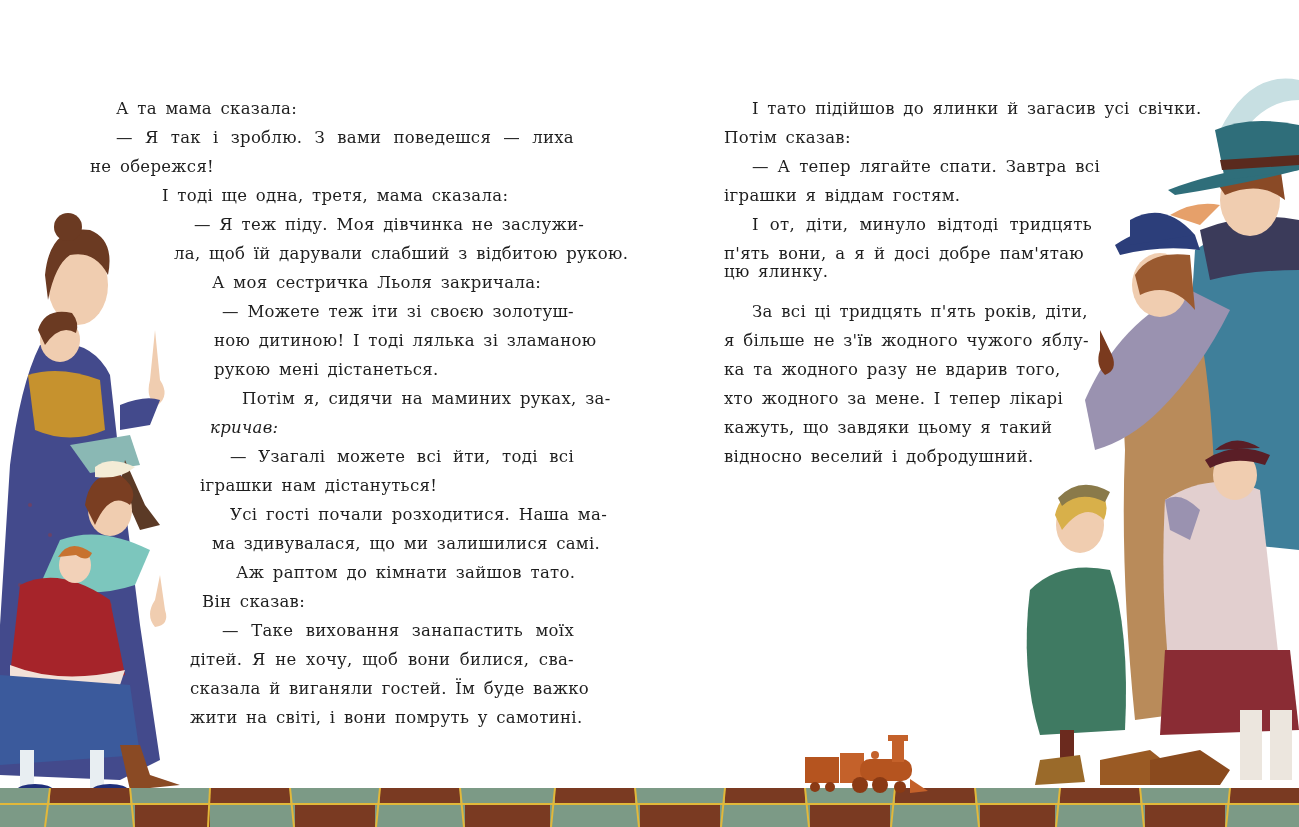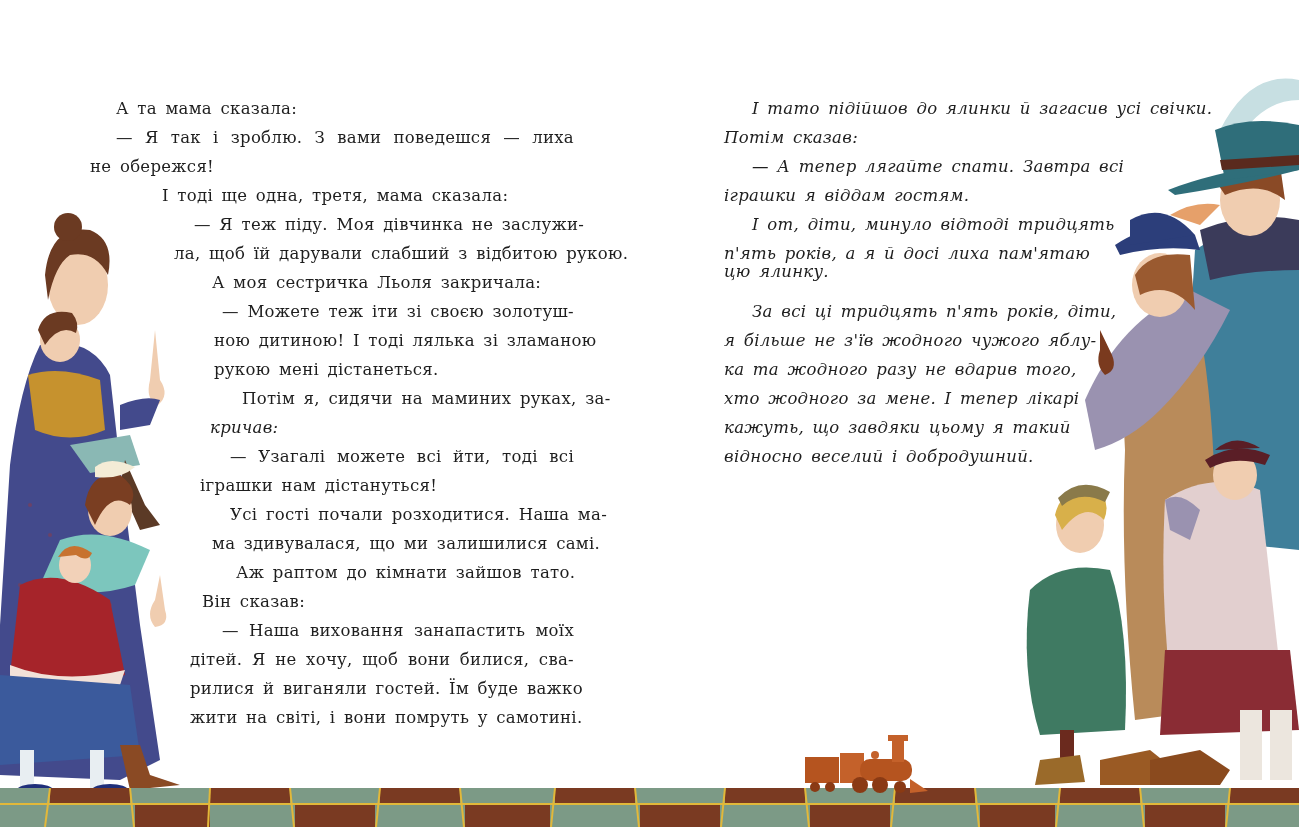--- a/index.html
+++ b/index.html
@@ -1,20 +1,20 @@
 <!DOCTYPE html>
 <html><head>
 <meta charset="utf-8">
 <style>
   html, body { margin:0; padding:0; }
   body { width:1299px; height:827px; background:#ffffff; position:relative; overflow:hidden;
          font-family:"DejaVu Serif","Liberation Serif",serif; color:#1e1e1e; }
   .page { position:absolute; top:0; height:827px; }
   .page-left { left:0; width:650px; }
-  .page-right { left:650px; width:649px;font-style:italic; }
+  .page-right { left:650px; width:649px; }
   .text-block { position:absolute; font-size:16.5px; letter-spacing:0.3px; }
   .line { position:absolute; white-space:nowrap; height:29px; line-height:29px; word-spacing:3px; }
   .justify { text-align:justify; text-align-last:justify; }
   .floor { position:absolute; left:0; top:788px; width:1299px; height:39px; }
   .illus { position:absolute; }
 </style>
 </head>
 <body>
 
 <svg class="illus" style="left:0;top:205px" width="195" height="600" viewBox="0 0 195 600">
@@ -171,35 +171,35 @@
       <div class="line justify" style="left: 214px; top: 326px; width: 360px;">ною дитиною! І тоді лялька зі зламаною</div>
       <div class="line" style="left: 214px; top: 355px;">рукою мені дістанеться.</div>
       <div class="line justify" style="left: 242px; top: 384px; width: 332px;">Потім я, сидячи на маминих руках, за-</div>
       <div class="line" style="left: 210px; top: 413px; font-style: italic;">кричав:</div>
       <div class="line justify" style="left: 230px; top: 442px; width: 344px;">— Узагалі можете всі йти, тоді всі</div>
       <div class="line" style="left: 200px; top: 471px;">іграшки нам дістануться!</div>
       <div class="line justify" style="left: 230px; top: 500px; width: 344px;">Усі гості почали розходитися. Наша ма-</div>
       <div class="line justify" style="left: 212px; top: 529px; width: 362px;">ма здивувалася, що ми залишилися самі.</div>
       <div class="line justify" style="left: 236px; top: 558px; width: 338px;">Аж раптом до кімнати зайшов тато.</div>
       <div class="line" style="left: 202px; top: 587px;">Він сказав:</div>
-      <div class="line justify" style="left: 222px; top: 616px; width: 352px;">— Наша виховання занапастить моїх</div>
+      <div class="line justify" style="left: 222px; top: 616px; width: 352px;">— Таке виховання занапастить моїх</div>
       <div class="line justify" style="left: 190px; top: 645px; width: 384px;">дітей. Я не хочу, щоб вони билися, сва-</div>
-      <div class="line justify" style="left: 190px; top: 674px; width: 384px;">рилися й виганяли гостей. Їм буде важко</div>
+      <div class="line justify" style="left: 190px; top: 674px; width: 384px;">сказала й виганяли гостей. Їм буде важко</div>
       <div class="line justify" style="left: 190px; top: 703px; width: 384px;">жити на світі, і вони помруть у самотині.</div>
     </div>
 </div>
 
 <div class="page page-right">
   <div class="text-block" id="right-text">
       <div class="line justify" style="left: 102px; top: 94px; width: 416px;">І тато підійшов до ялинки й загасив усі свічки.</div>
       <div class="line" style="left: 74px; top: 123px;">Потім сказав:</div>
       <div class="line justify" style="left: 102px; top: 152px; width: 348px;">— А тепер лягайте спати. Завтра всі</div>
       <div class="line" style="left: 74px; top: 181px;">іграшки я віддам гостям.</div>
       <div class="line justify" style="left: 102px; top: 210px; width: 340px;">І от, діти, минуло відтоді тридцять</div>
-      <div class="line justify" style="left: 74px; top: 239px; width: 360px;">п'ять років, а я й досі лиха пам'ятаю</div>
+      <div class="line justify" style="left: 74px; top: 239px; width: 360px;">п'ять вони, а я й досі добре пам'ятаю</div>
       <div class="line" style="left: 74px; top: 257px;">цю ялинку.</div>
       <div class="line justify" style="left: 102px; top: 297px; width: 328px;">За всі ці тридцять п'ять років, діти,</div>
       <div class="line justify" style="left: 74px; top: 326px; width: 344px;">я більше не з'їв жодного чужого яблу-</div>
       <div class="line justify" style="left: 74px; top: 355px; width: 320px;">ка та жодного разу не вдарив того,</div>
       <div class="line justify" style="left: 74px; top: 384px; width: 322px;">хто жодного за мене. І тепер лікарі</div>
       <div class="line justify" style="left: 74px; top: 413px; width: 318px;">кажуть, що завдяки цьому я такий</div>
       <div class="line" style="left: 74px; top: 442px;">відносно веселий і добродушний.</div>
     </div>
 </div>
 

